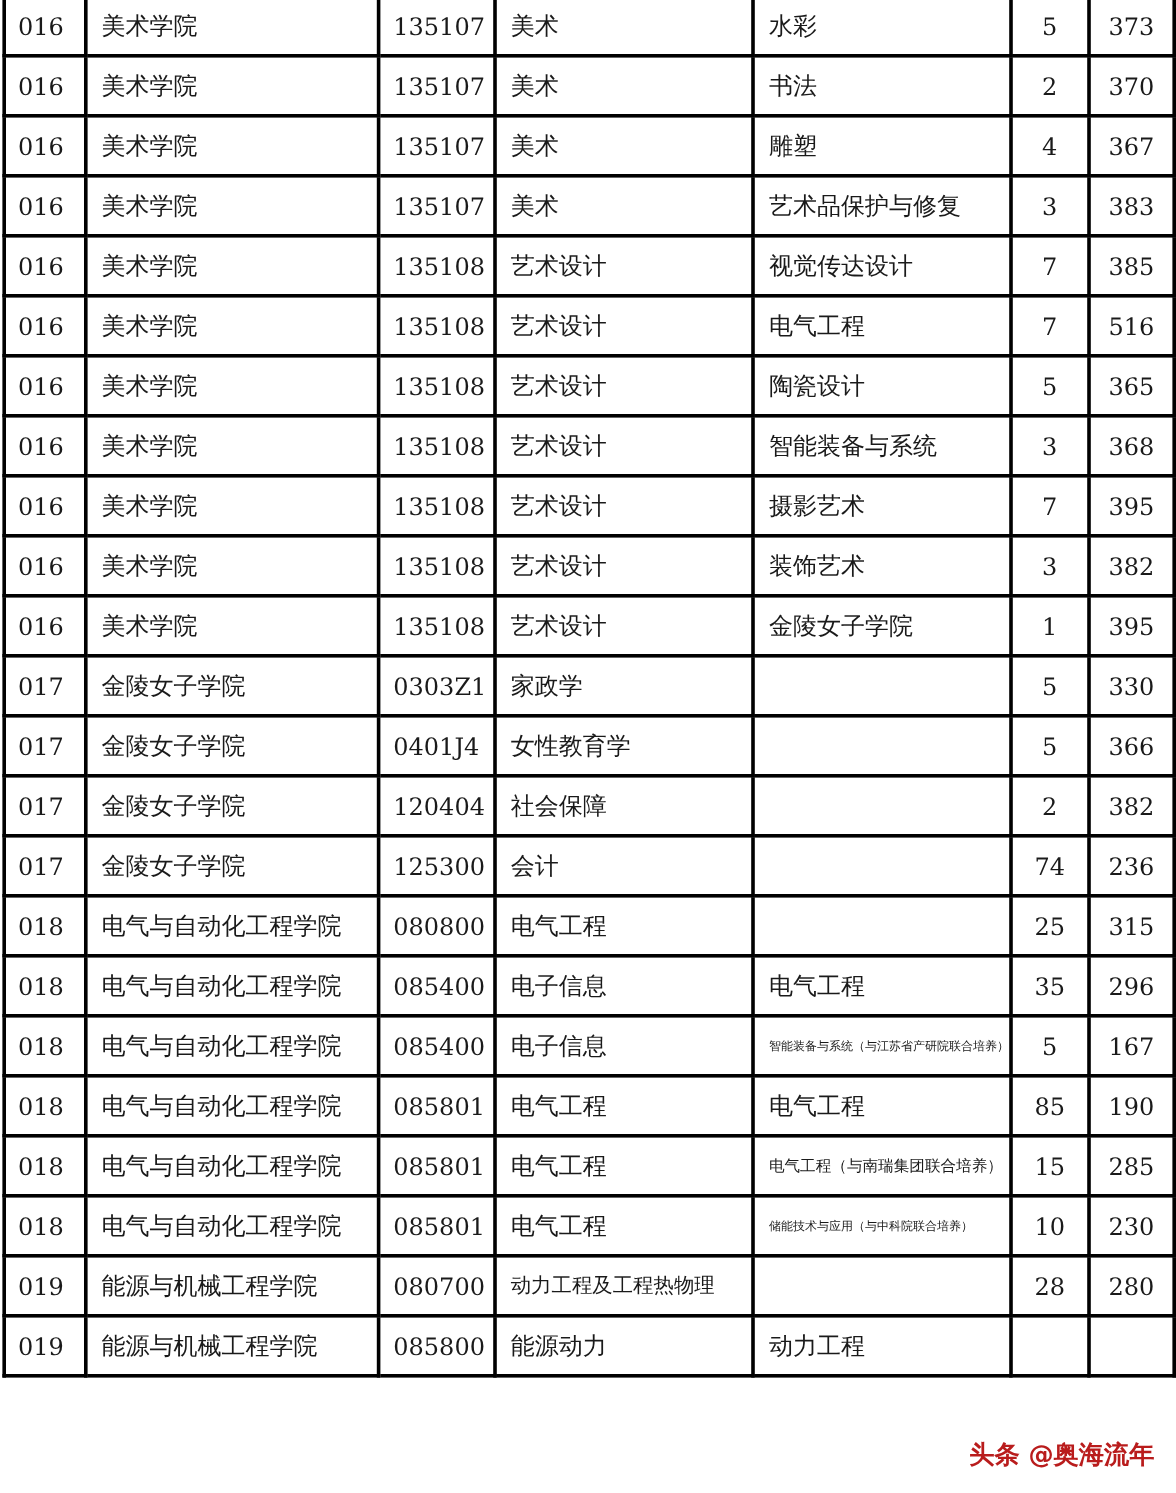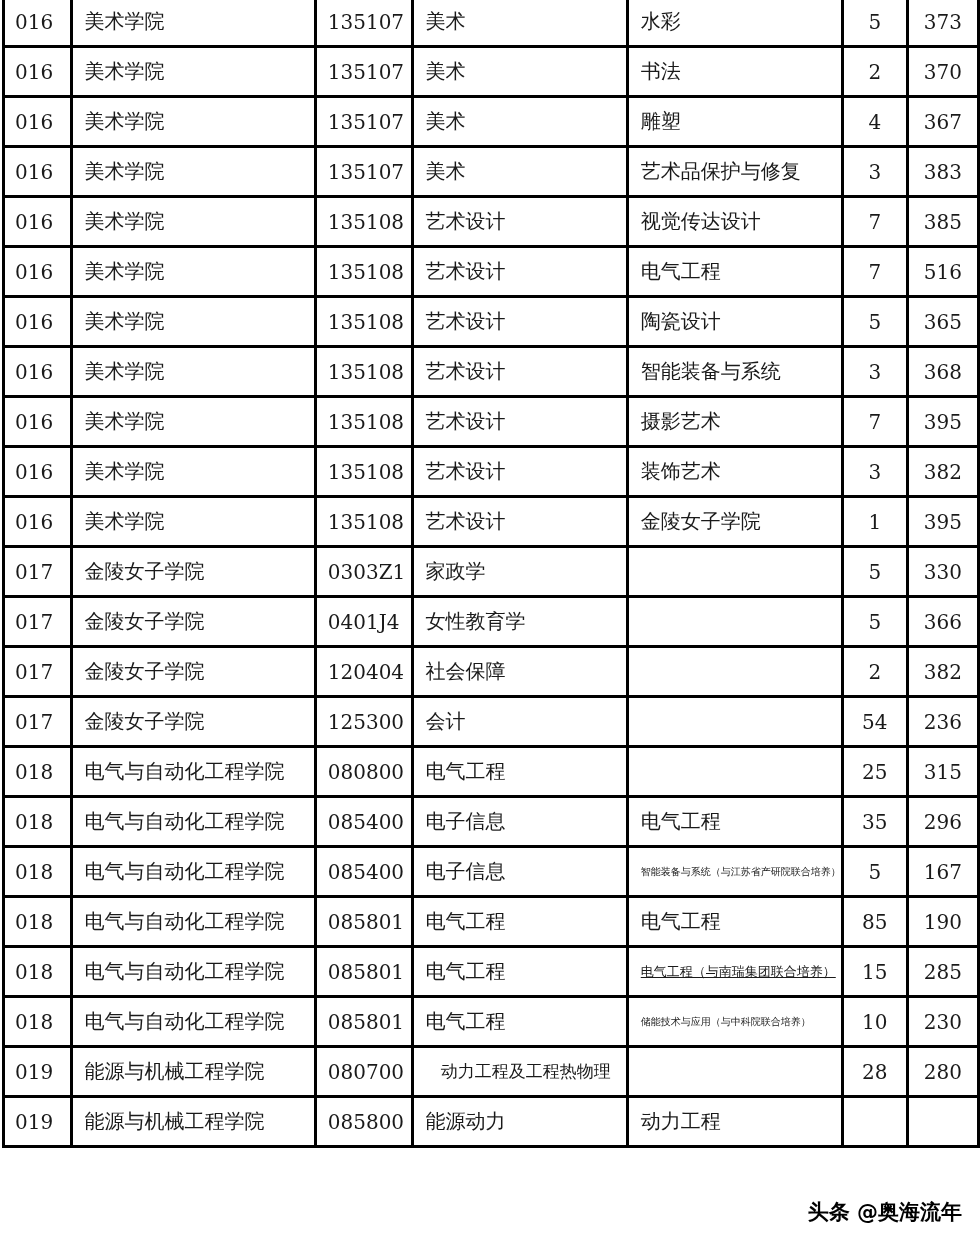--- a/index.html
+++ b/index.html
@@ -7,25 +7,25 @@
            font-family: "DejaVu Serif", "Liberation Serif", serif; color: #1a1a1a; }
     .table-wrap { position: absolute; left: 2px; top: -5px; }
     table { border-collapse: collapse; table-layout: fixed; }
     td { border: 3.5px solid #000; height: 47px; padding: 0 0 0 12px; font-size: 20px;
          white-space: nowrap; overflow: hidden; vertical-align: middle; }
     td.c-code { padding-left: 10px; }
     td.c-college { padding-left: 12px; }
     td.c-mcode { padding-left: 11px; }
     td.c-num { text-align: center; padding-left: 0; }
     td.c-score { text-align: center; padding-left: 0; }
-    .small { font-size: 17px; letter-spacing: 0px; text-align: center; }
+    .small { font-size: 17px; letter-spacing: 0px; }
     .tiny { font-size: 10px; }
-    .mini { font-size: 13px; text-decoration: underline; }
+    .mini { font-size: 13px; }
     .watermark { position: absolute; right: 18px; bottom: 18px; font-family: "DejaVu Sans", sans-serif;
-                 font-size: 21px; color: #000000; font-weight: bold; text-shadow: 0 0 3px #fff, 0 0 2px #fff; }
+                 font-size: 21px; color: #b91c1c; font-weight: bold; text-shadow: 0 0 3px #fff, 0 0 2px #fff; }
   </style>
 </head>
 <body>
 
 <div class="table-wrap">
   <table>
     <colgroup>
       <col style="width:68px">
       <col style="width:245px">
       <col style="width:97px">
@@ -160,21 +160,21 @@
           <td class="c-dir"></td>
           <td class="c-num">2</td>
           <td class="c-score">382</td>
         </tr>
         <tr>
           <td class="c-code">017</td>
           <td class="c-college">金陵女子学院</td>
           <td class="c-mcode">125300</td>
           <td class="c-major">会计</td>
           <td class="c-dir"></td>
-          <td class="c-num">54</td>
+          <td class="c-num">74</td>
           <td class="c-score">236</td>
         </tr>
         <tr>
           <td class="c-code">018</td>
           <td class="c-college">电气与自动化工程学院</td>
           <td class="c-mcode">080800</td>
           <td class="c-major">电气工程</td>
           <td class="c-dir"></td>
           <td class="c-num">25</td>
           <td class="c-score">315</td>

